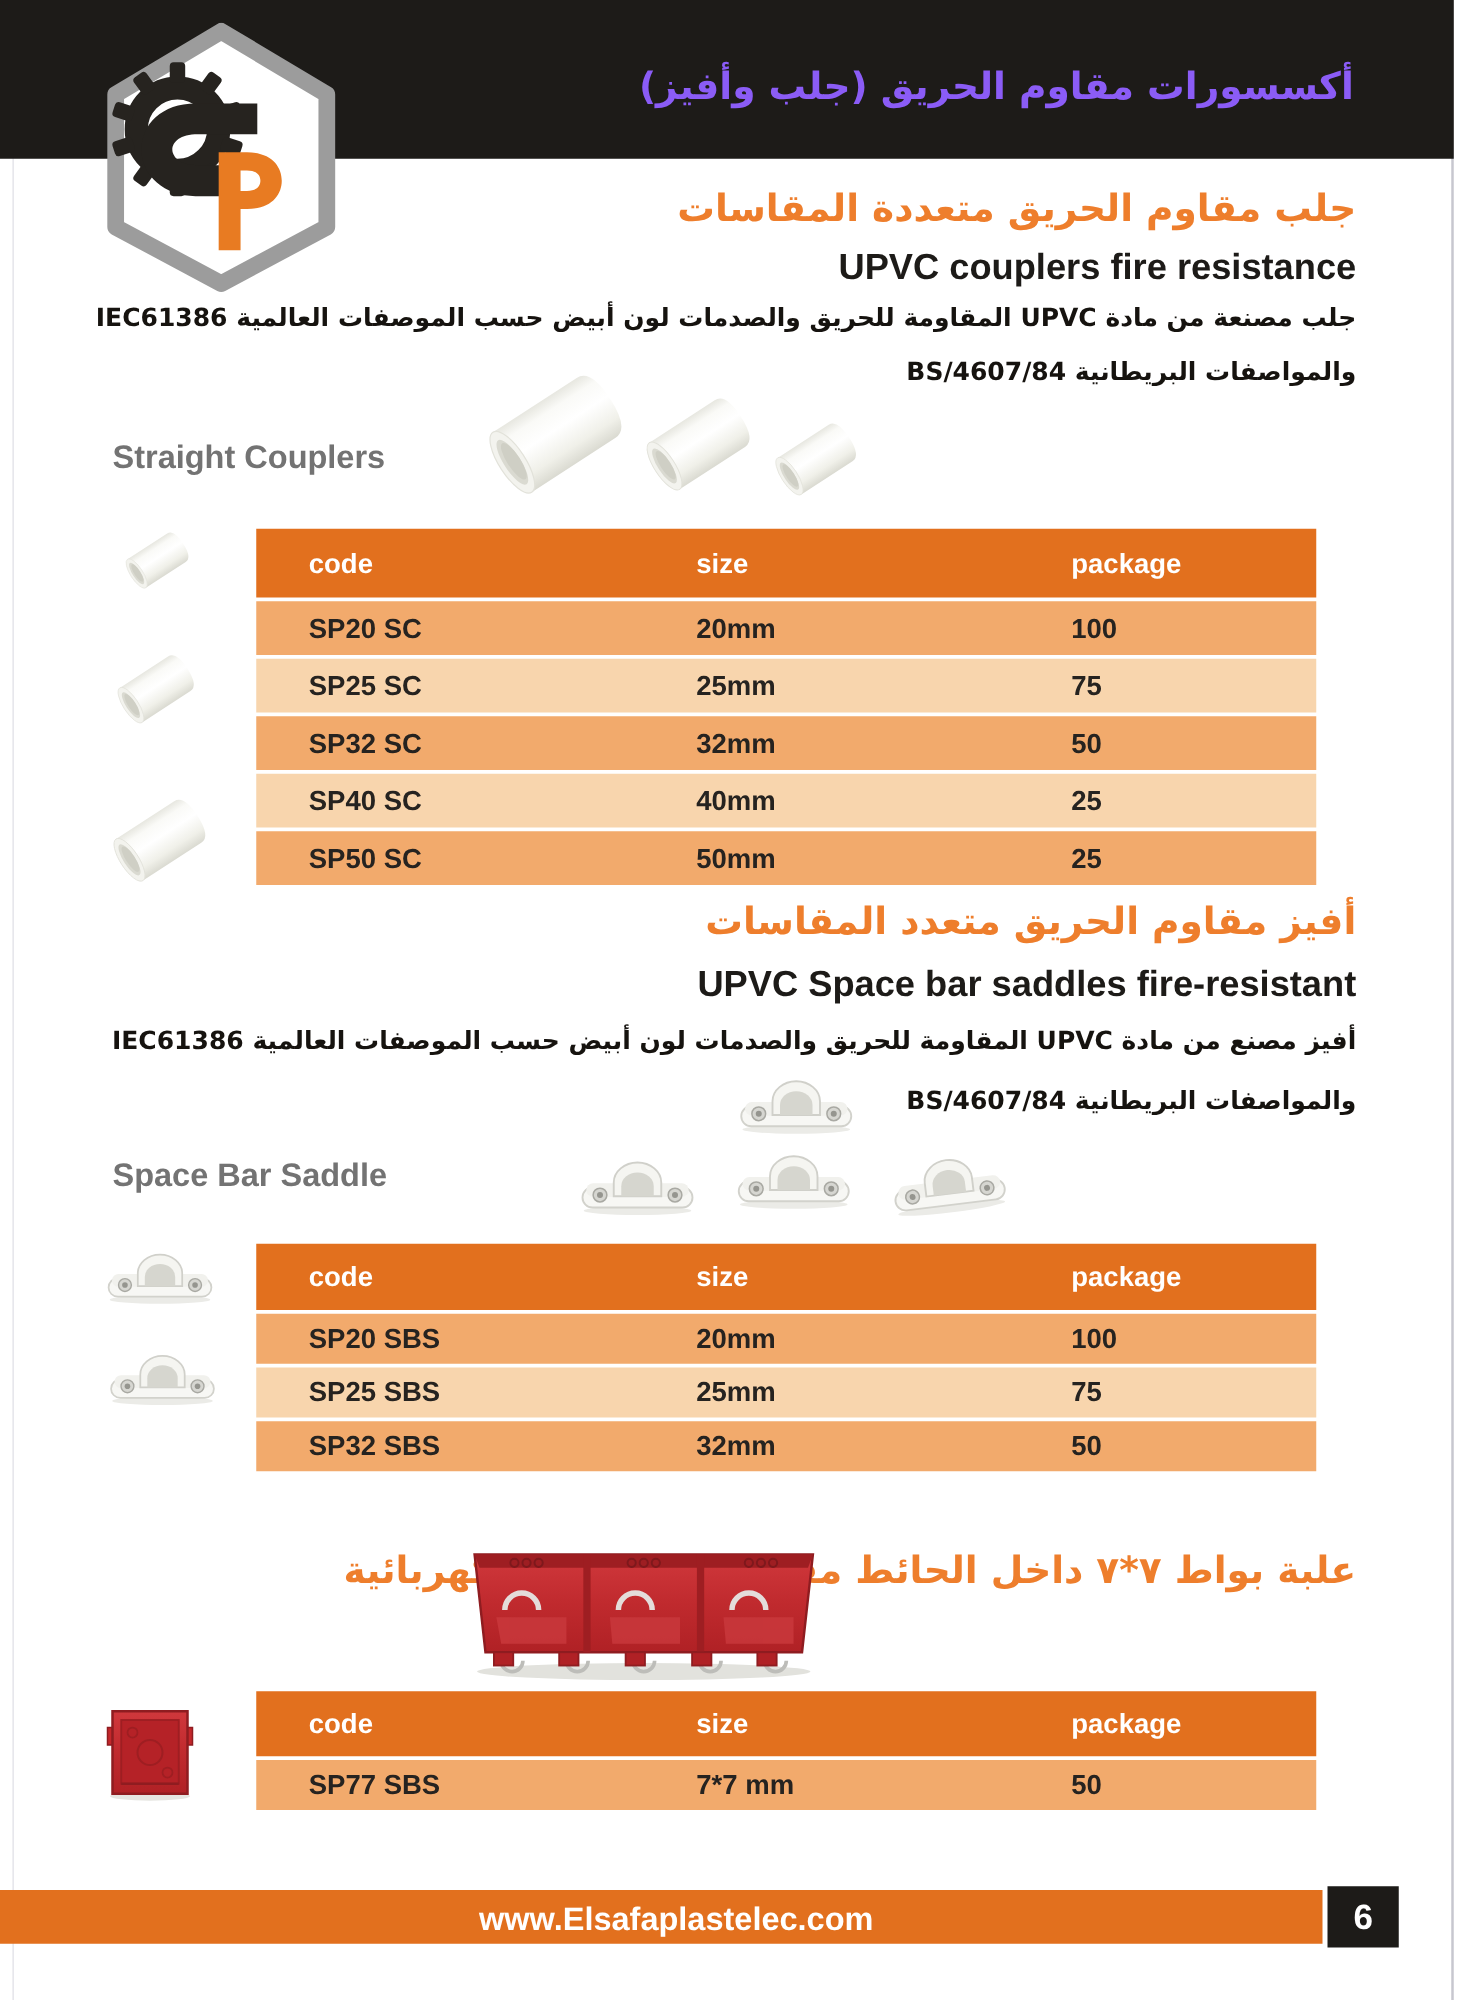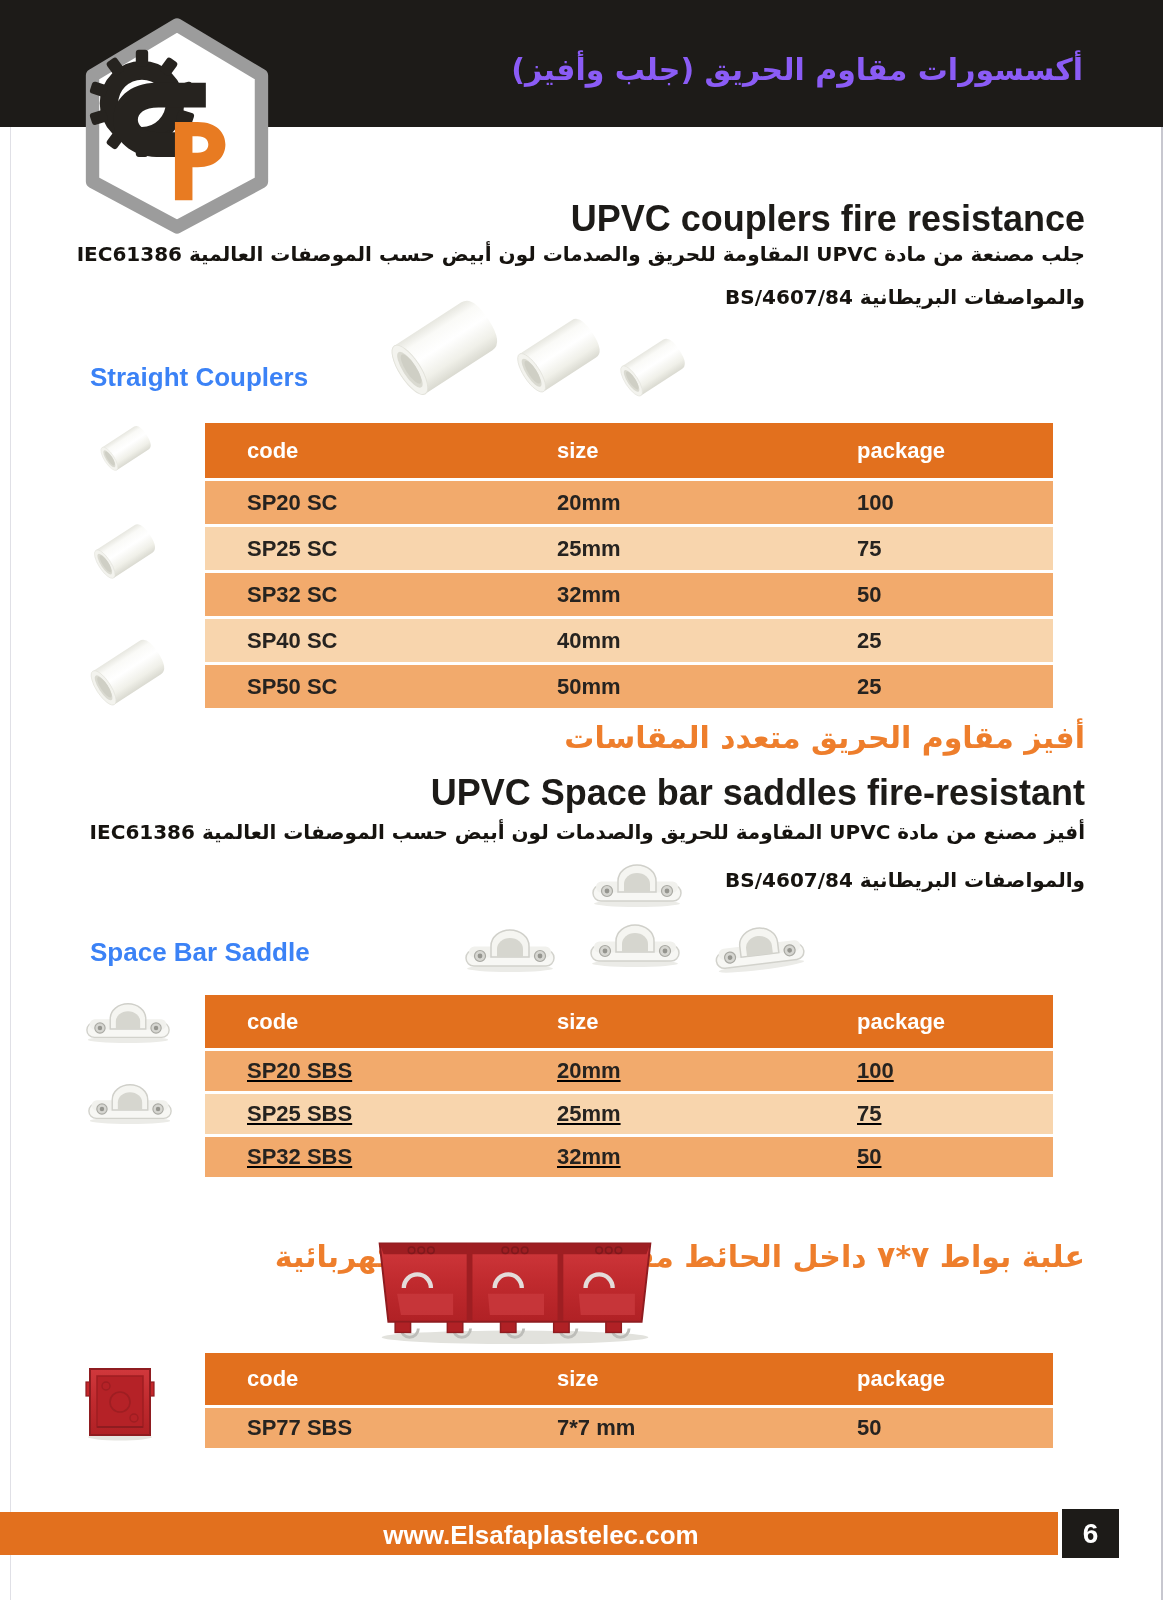--- a/index.html
+++ b/index.html
@@ -31,47 +31,46 @@
   .logo-wrap{position:absolute;left:74px;top:18px;width:206px;height:216px;}
   .logo-wrap svg{width:100%;height:100%;display:block;}
 
   
   .h-ar{
     position:absolute;right:85px;direction:rtl;white-space:nowrap;
     color:var(--orange-head);font-size:30px;font-weight:bold;
   }
   .h-en{
     position:absolute;right:85px;white-space:nowrap;
-    color:var(--ink);font-size:36px;font-weight:bold;
+    color:var(--ink);font-size:29px;font-weight:bold;
     font-family:"Liberation Sans","DejaVu Sans",sans-serif;
   }
   .desc{
     position:absolute;right:85px;direction:rtl;white-space:nowrap;
     color:#16130f;font-size:20px;font-weight:700;line-height:1.4;
     font-family:"DejaVu Sans",sans-serif;
   }
   .prod-label{
     position:absolute;left:90px;white-space:nowrap;
-    color:#3b82f6;font-size:26px;font-weight:bold;
+    color:#737373;font-size:26px;font-weight:bold;
     font-family:"Liberation Sans","DejaVu Sans",sans-serif;
-    margin-top:12px;
   }
 
   
   .ptable{position:absolute;left:205px;width:848px;}
   .trow{display:grid;grid-template-columns:310px 300px 1fr;}
   .trow .tcell{display:flex;align-items:center;padding-left:42px;}
   .thead{background:var(--orange);}
   .thead .tcell{color:#ffffff;font-size:22px;font-weight:bold;font-family:"Liberation Sans",sans-serif;}
   .brow{margin-top:3px;}
   .brow .tcell{color:var(--cell-ink);font-size:22px;font-weight:bold;font-family:"Liberation Sans",sans-serif;}
   .brow.dark{background:var(--row-dark);}
   .brow.light{background:var(--row-light);}
   .t1 .thead{height:55px;} .t1 .brow{height:43px;}
-  .t2 .thead{height:53px;} .t2 .brow{height:40px;text-decoration:underline;}
+  .t2 .thead{height:53px;} .t2 .brow{height:40px;}
   .t3 .thead{height:52px;} .t3 .brow{height:40px;}
 
   
   .img{position:absolute;}
   .img svg{width:100%;height:100%;display:block;overflow:visible;}
   .tilt{transform:rotate(-33deg);}
 
   
   .footer-bar{position:absolute;left:0;top:1512px;width:1058px;height:43px;background:var(--orange);}
   .footer-url{
@@ -224,20 +223,21 @@
               <rect x="30" y="15" width="6" height="8" rx="1.5"></rect>
             </g>
         </g>
       </g>
       <path d="M64 31 L40 31 C27 31 19 39 19 49 C19 59 28 67 40 67 L51 67 L51 55 L41 55 C33 55 31 51 31 49 C31 46 34 43 41 43 L64 43 Z" fill="#26231f"></path>
       <path fill-rule="evenodd" fill="#e87b22" d="M49 50 L60 50 C69.5 50 73.5 55.5 73.5 61 C73.5 66.5 69.5 72 60 72 L57.5 72 L57.5 88 L49 88 Z
                M57.5 57 L60 57 C63.8 57 65.2 59 65.2 61 C65.2 63 63.8 65 60 65 L57.5 65 Z"></path>
     </svg>
   </div>
 
+  <div class="h-ar" style="top:150px">جلب مقاوم الحريق متعددة المقاسات</div>
   <div class="h-en" style="top:198px">UPVC couplers fire resistance</div>
   <div class="desc" style="top:240px">جلب مصنعة من مادة UPVC المقاومة للحريق والصدمات لون أبيض حسب الموصفات العالمية IEC61386</div>
   <div class="desc" style="top:283px">والمواصفات البريطانية BS/4607/84</div>
 
   <div class="prod-label" style="top:350px">Straight Couplers</div>
 
   <div class="img tilt" style="left:386px;top:316px;width:118px;height:62px">
       <svg viewBox="0 0 124 64">
         <use href="#coupler"></use>
       </svg>

